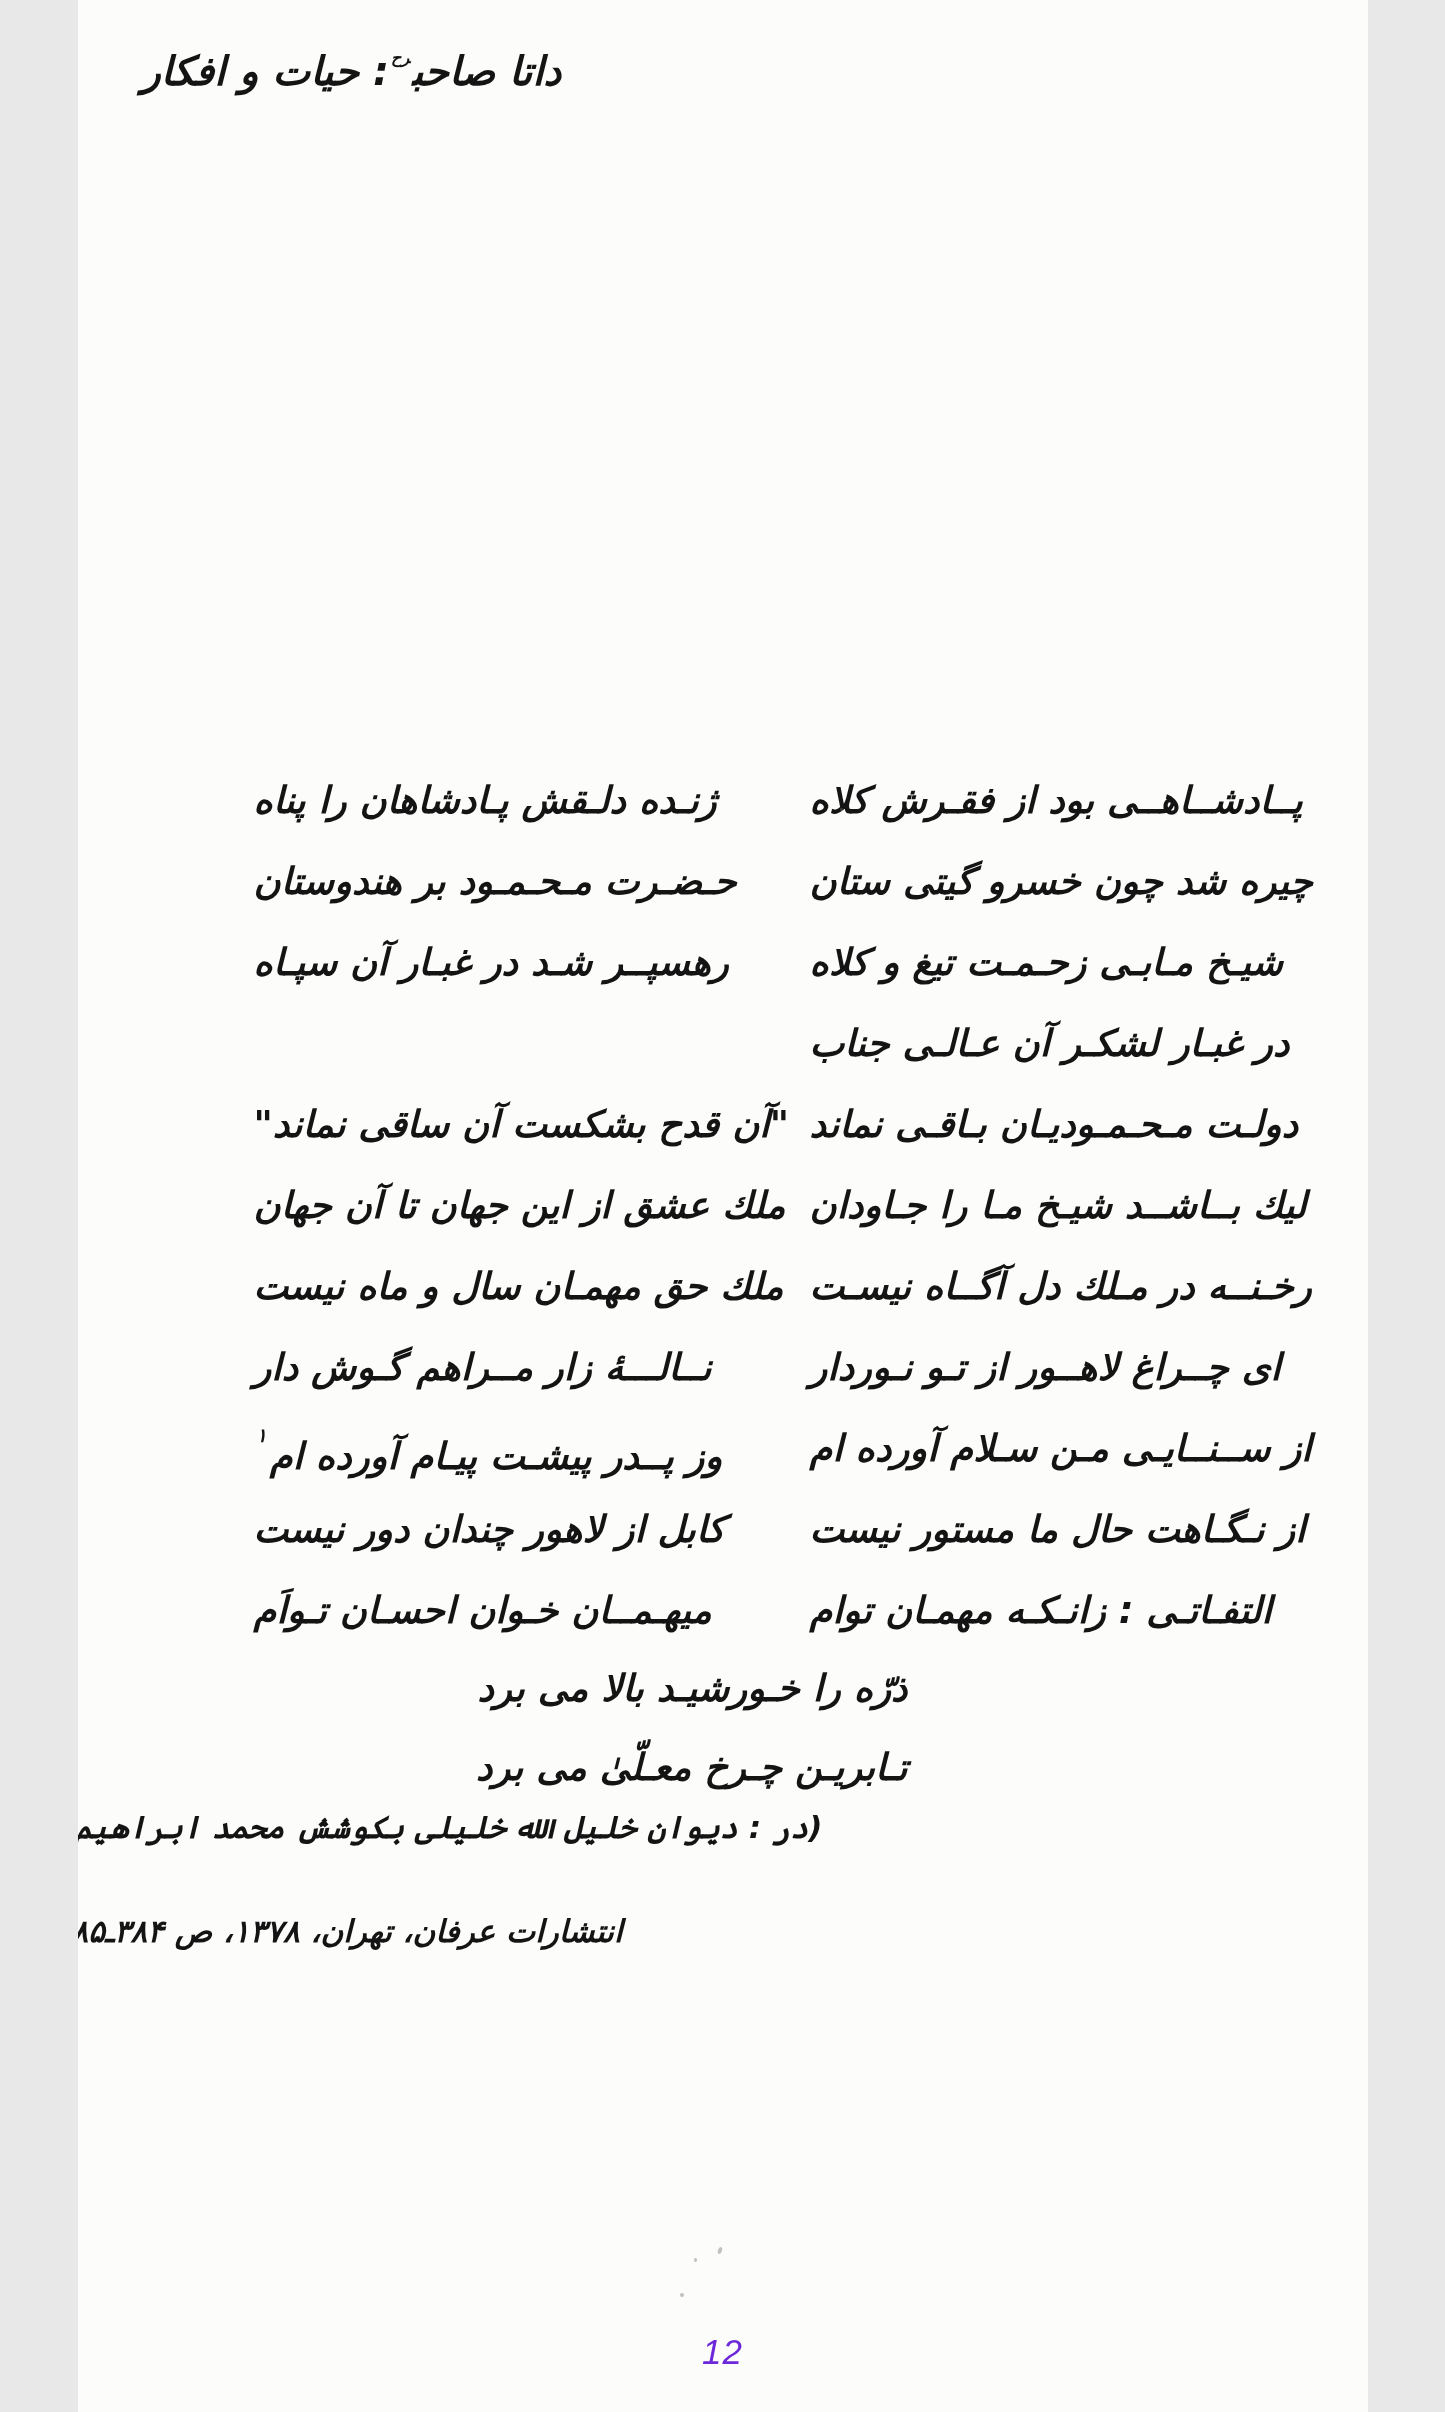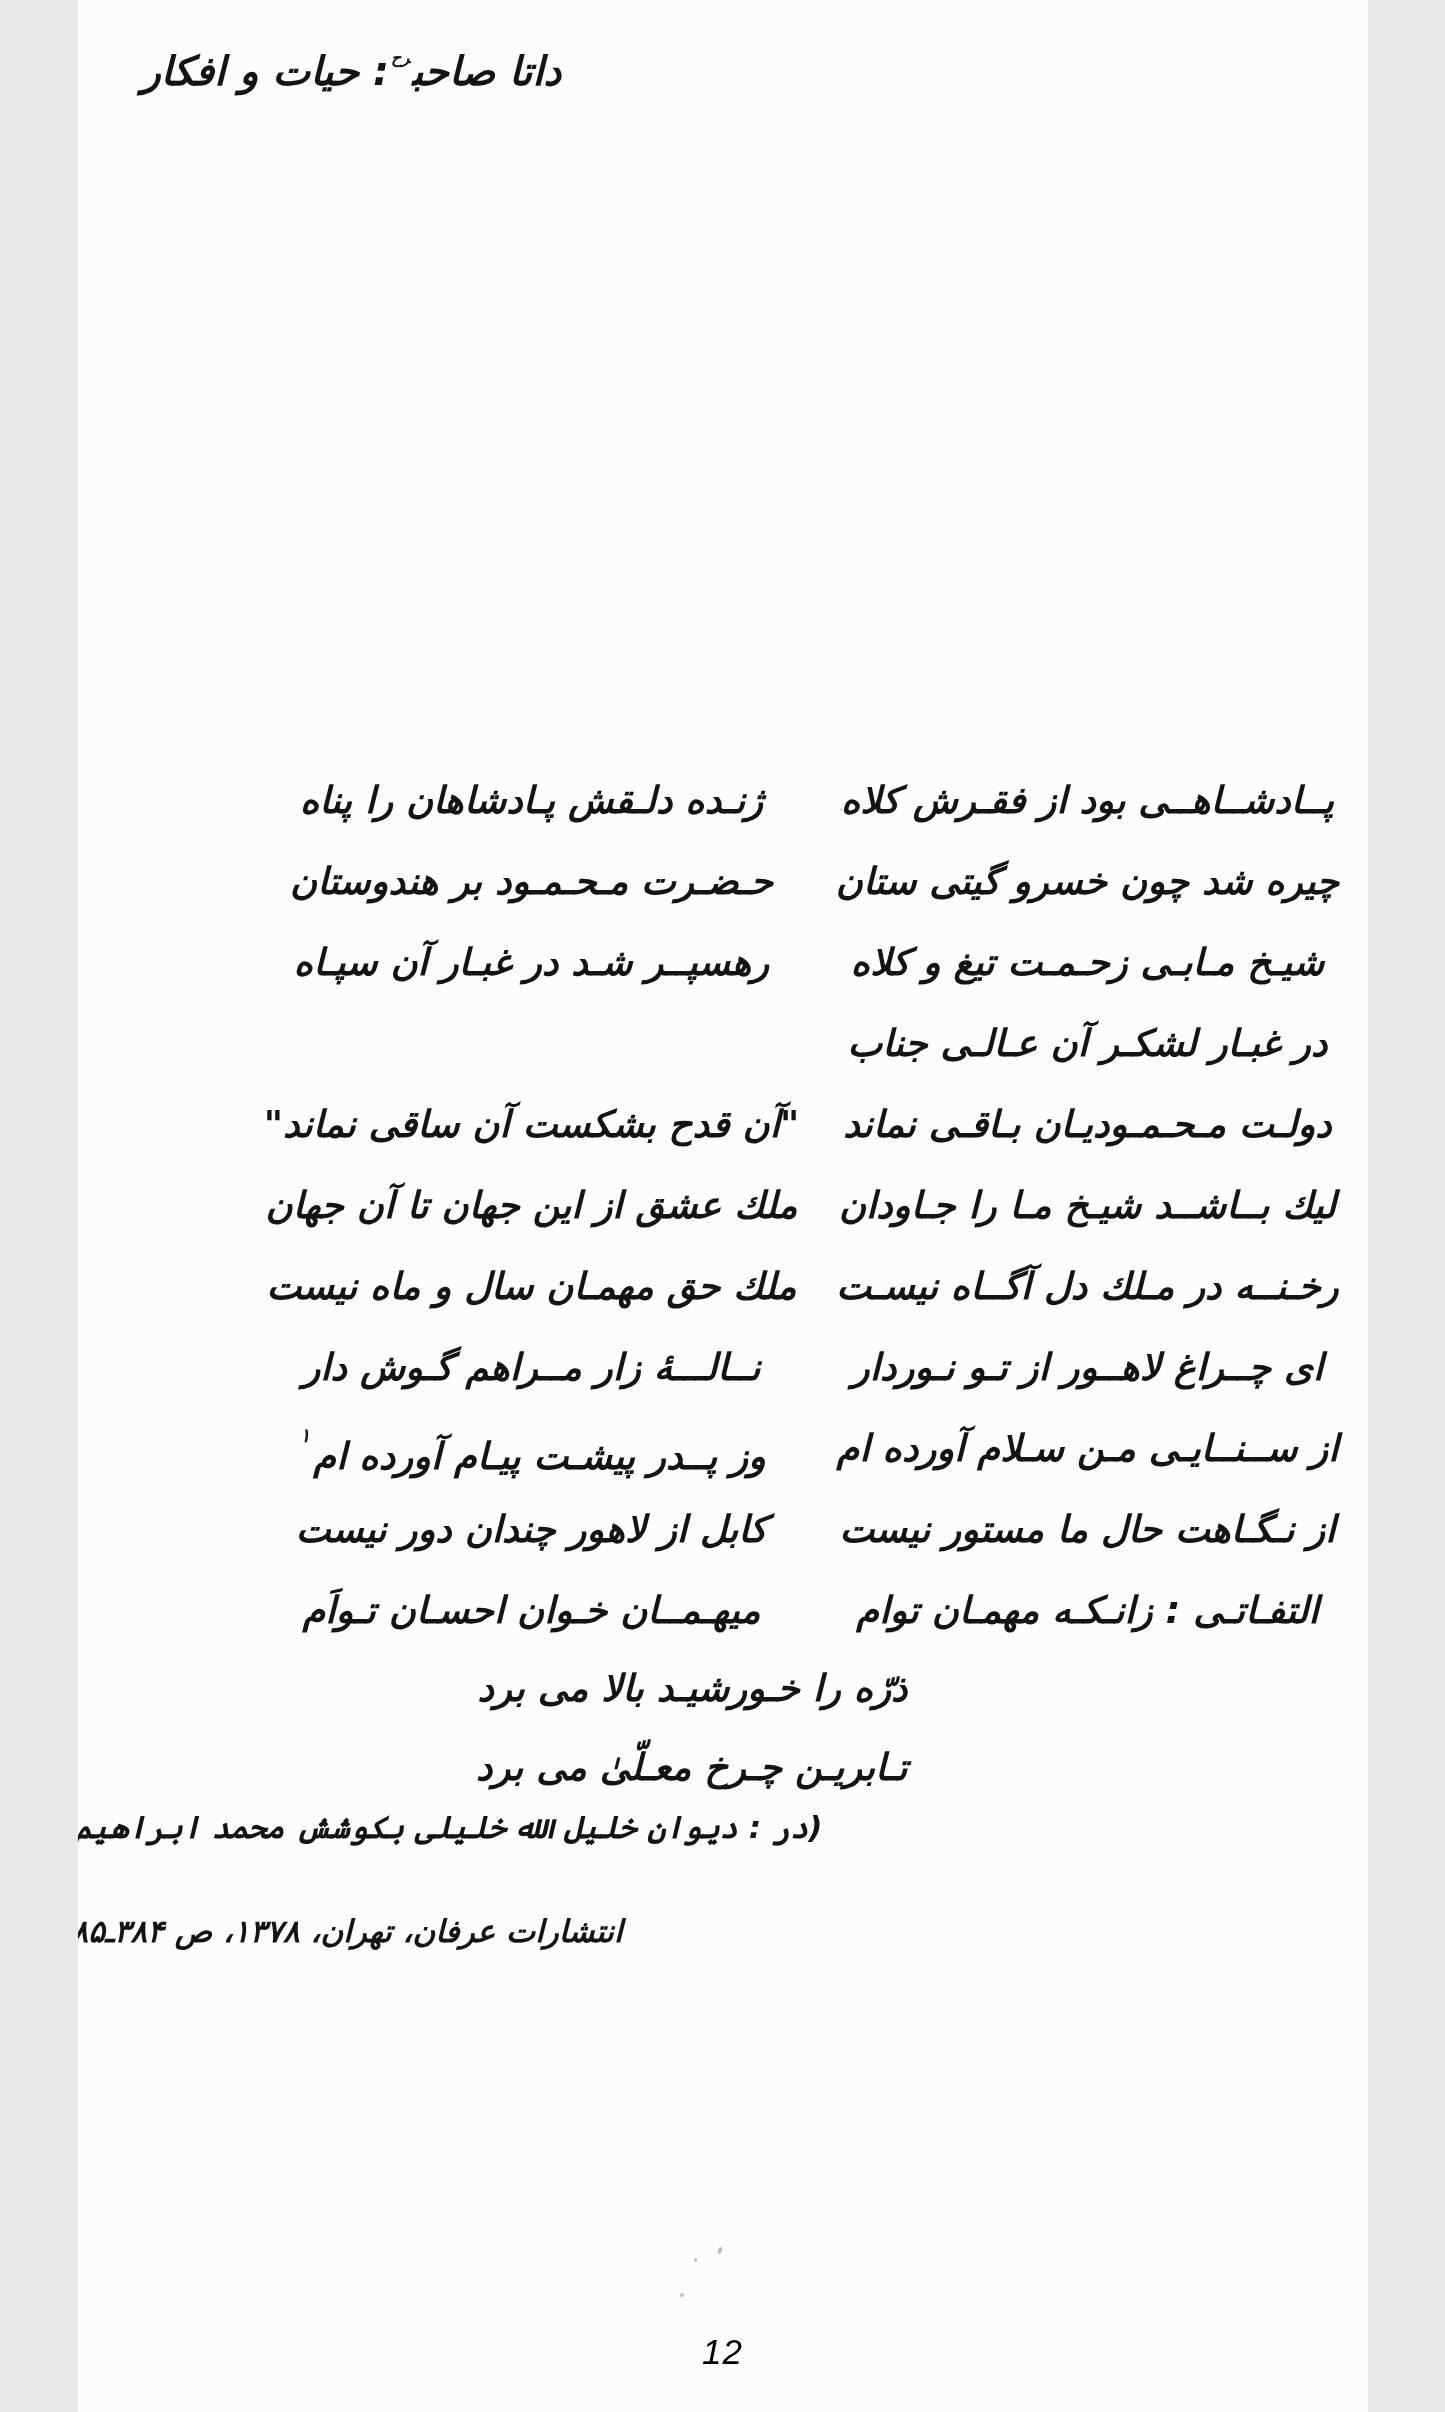--- a/index.html
+++ b/index.html
@@ -23,21 +23,21 @@
     font-size:16px;font-weight:bold;
     position:relative;top:-22px;margin:0 2px;
   }
   
   .poem{position:absolute;left:176px;top:775px;width:1112px;}
   .couplet{
     display:flex;direction:rtl;height:81px;
     align-items:flex-start;
   }
   .hemistich{
-    width:50%;text-align:center;white-space:nowrap;
+    width:50%;text-align:left;white-space:nowrap;
     font-size:37px;font-weight:bold;line-height:52px;
   }
   .fn-ref{
     font-size:19px;font-weight:bold;
     position:relative;top:-14px;margin:0 3px;
   }
   
   .closing-line{
     position:absolute;right:460px;
     direction:rtl;white-space:nowrap;text-align:right;
@@ -60,21 +60,21 @@
   }
   .footnote .honorific{
     font-size:14px;font-weight:bold;
     position:relative;top:-18px;margin:0 2px;
   }
   
   .page-number{
     position:absolute;top:2332px;left:0;width:100%;
     text-align:center;
     font-family:"Liberation Sans",sans-serif;
-    font-size:35px;color:#000000;letter-spacing:1px;
+    font-size:35px;color:#6d28d9;letter-spacing:1px;
   }
   
   .speck{position:absolute;background:#8f8f8f;border-radius:50%;opacity:.55;}
   .speck.s1{left:640px;top:2247px;width:4px;height:7px;transform:rotate(18deg);}
   .speck.s2{left:616px;top:2258px;width:3px;height:4px;}
   .speck.s3{left:602px;top:2293px;width:4px;height:4px;}
   .speck.s4{left:762px;top:808px;width:3px;height:3px;opacity:.35;}
 </style>
 </head>
 <body>

